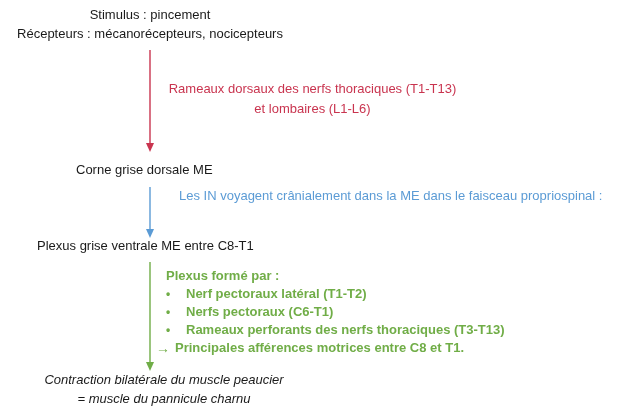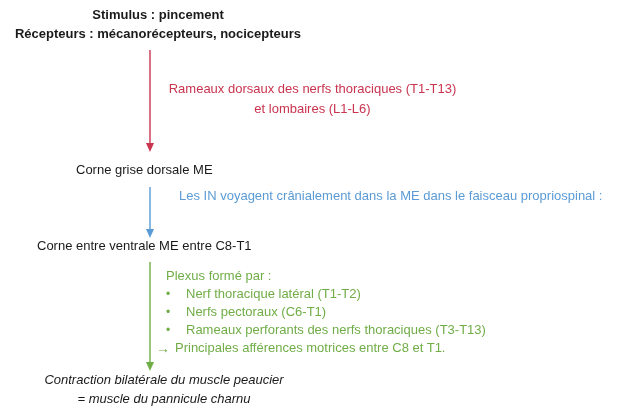--- a/index.html
+++ b/index.html
@@ -9,41 +9,41 @@
     background:#ffffff;
     font-family:"Liberation Sans", sans-serif;
     font-size:13px;
     color:var(--black);
     overflow:hidden;
   }
   .tb{position:absolute;line-height:18.5px;white-space:nowrap;}
   .center{text-align:center;}
   .red-text{color:var(--red);line-height:20px;}
   .blue-text{color:var(--blue);line-height:18px;}
-  .green-text{color:var(--green);line-height:18px;}
+  .green-text{color:var(--green);line-height:18px;font-weight:bold;}
   .arrow{position:absolute;left:144px;overflow:visible;}
   .arrow line{stroke-width:1.4;}
   .arrow-red line{stroke:var(--red);}
   .arrow-red polygon{fill:var(--red);}
   .arrow-blue line{stroke:var(--blue);}
   .arrow-blue polygon{fill:var(--blue);}
   .arrow-green line{stroke:var(--green);}
   .arrow-green polygon{fill:var(--green);}
   .g-title{padding-left:10px;}
   .row{display:flex;padding-left:10px;}
   .bullet{width:20px;flex:0 0 20px;font-size:12px;}
   .row.note{padding-left:0;}
   .note-glyph{width:19px;flex:0 0 19px;font-size:14px;}
 </style>
 </head>
 <body>
 
 <div class="canvas">
 
-  <div class="tb center" style="top:6px;left:8px;width:300px;font-weight:bold;">
+  <div class="tb center" style="top:6px;left:0;width:300px;">
     <div>Stimulus : pincement</div>
     <div>Récepteurs : mécanorécepteurs, nocicepteurs</div>
   </div>
 
   <svg class="arrow arrow-red" style="top:50px;" width="12" height="102">
     <line x1="6" y1="0" x2="6" y2="93"></line>
     <polygon points="6,102 2,93 10,93"></polygon>
   </svg>
 
   <div class="tb center red-text" style="top:79px;left:159px;width:307px;">
@@ -55,32 +55,32 @@
 
   <svg class="arrow arrow-blue" style="top:187px;" width="12" height="51">
     <line x1="6" y1="0" x2="6" y2="42"></line>
     <polygon points="6,51 2,42 10,42"></polygon>
   </svg>
 
   <div class="tb blue-text" style="top:187px;left:160px;margin-left:19px;">
     <div>Les IN voyagent crânialement dans la ME dans le faisceau propriospinal :</div>
   </div>
 
-  <div class="tb" style="top:237px;left:37px;">Corne entre ventrale ME entre C8-T1</div>
+  <div class="tb" style="top:237px;left:37px;">Plexus grise ventrale ME entre C8-T1</div>
 
   <svg class="arrow arrow-green" style="top:262px;" width="12" height="109">
     <line x1="6" y1="0" x2="6" y2="100"></line>
     <polygon points="6,109 2,100 10,100"></polygon>
   </svg>
 
   <div class="tb green-text" style="top:267px;left:156px;">
     <div class="g-title">Plexus formé par :</div>
     <div class="row">
       <span class="bullet">•</span>
-      <span>Nerf thoracique latéral (T1-T2)</span>
+      <span>Nerf pectoraux latéral (T1-T2)</span>
     </div>
     <div class="row">
       <span class="bullet">•</span>
       <span>Nerfs pectoraux (C6-T1)</span>
     </div>
     <div class="row">
       <span class="bullet">•</span>
       <span>Rameaux perforants des nerfs thoraciques (T3-T13)</span>
     </div>
     <div class="row note">

